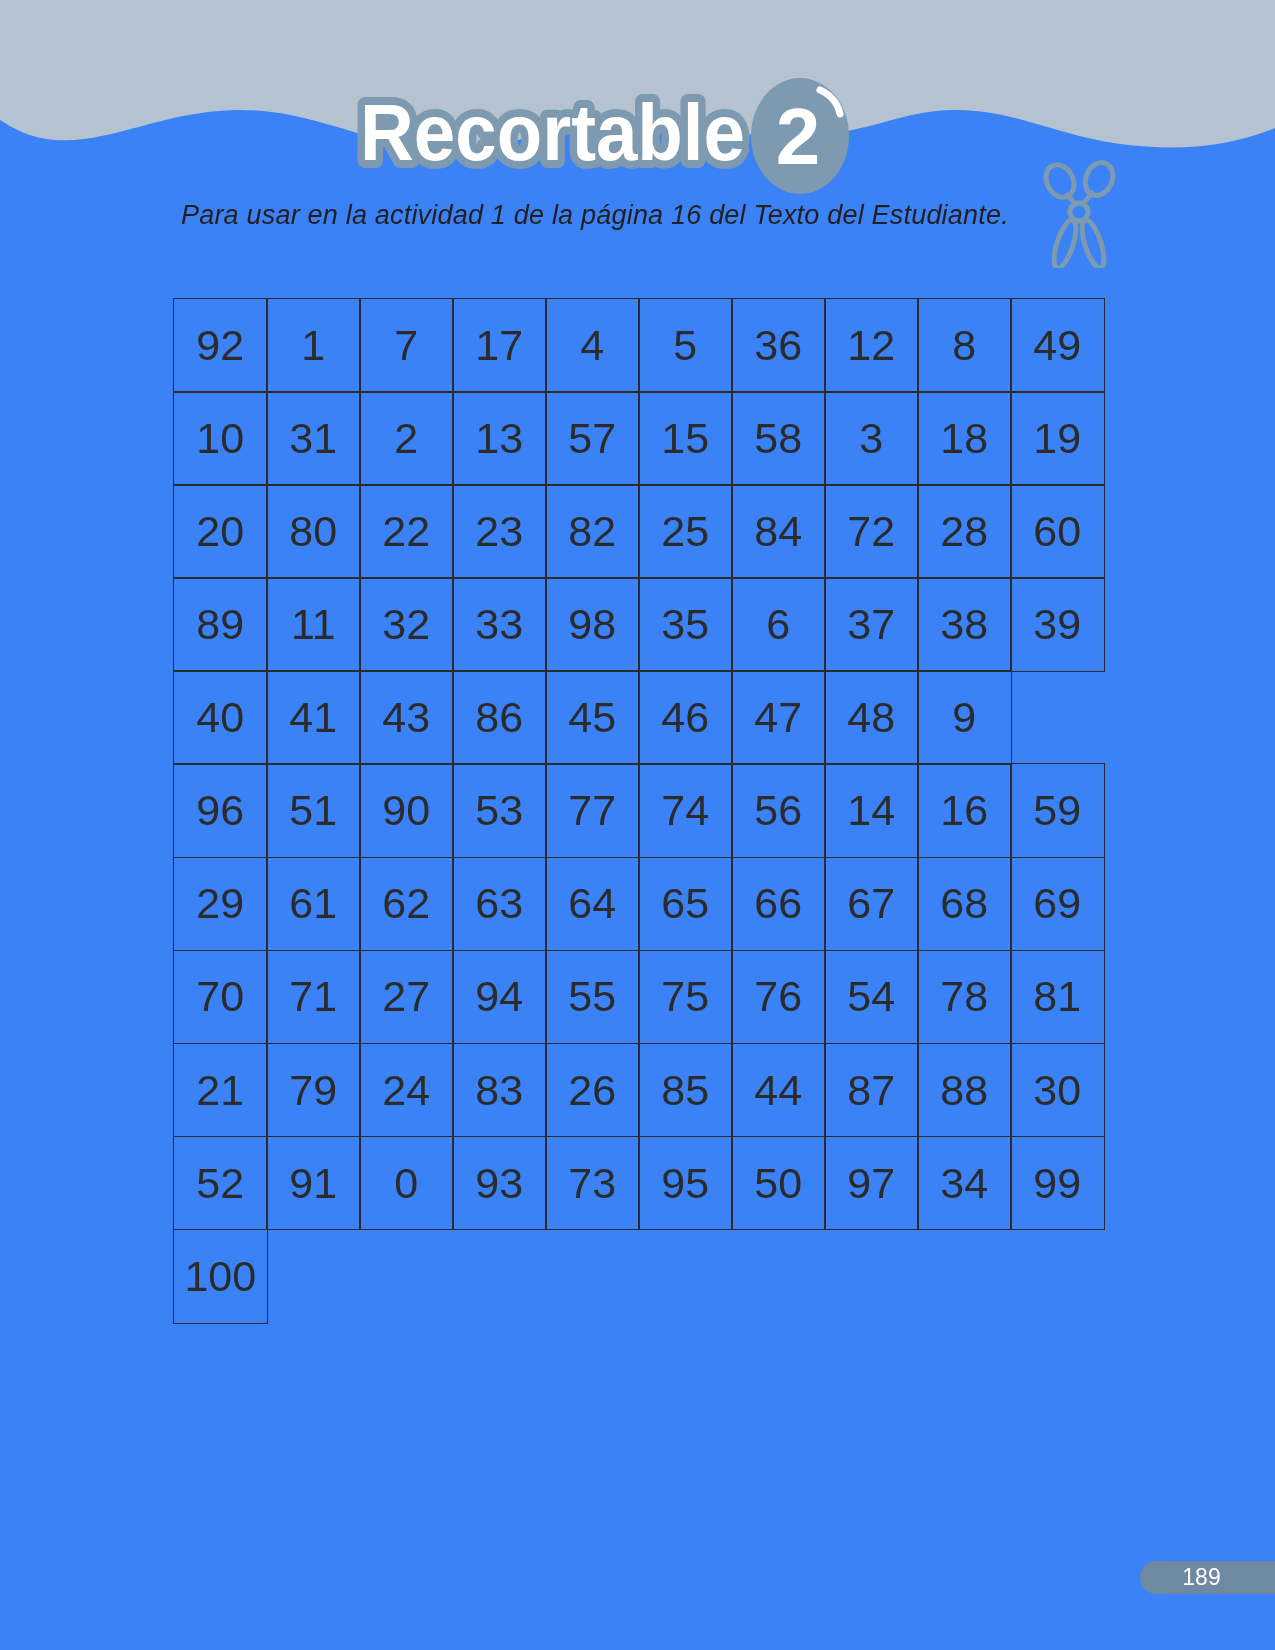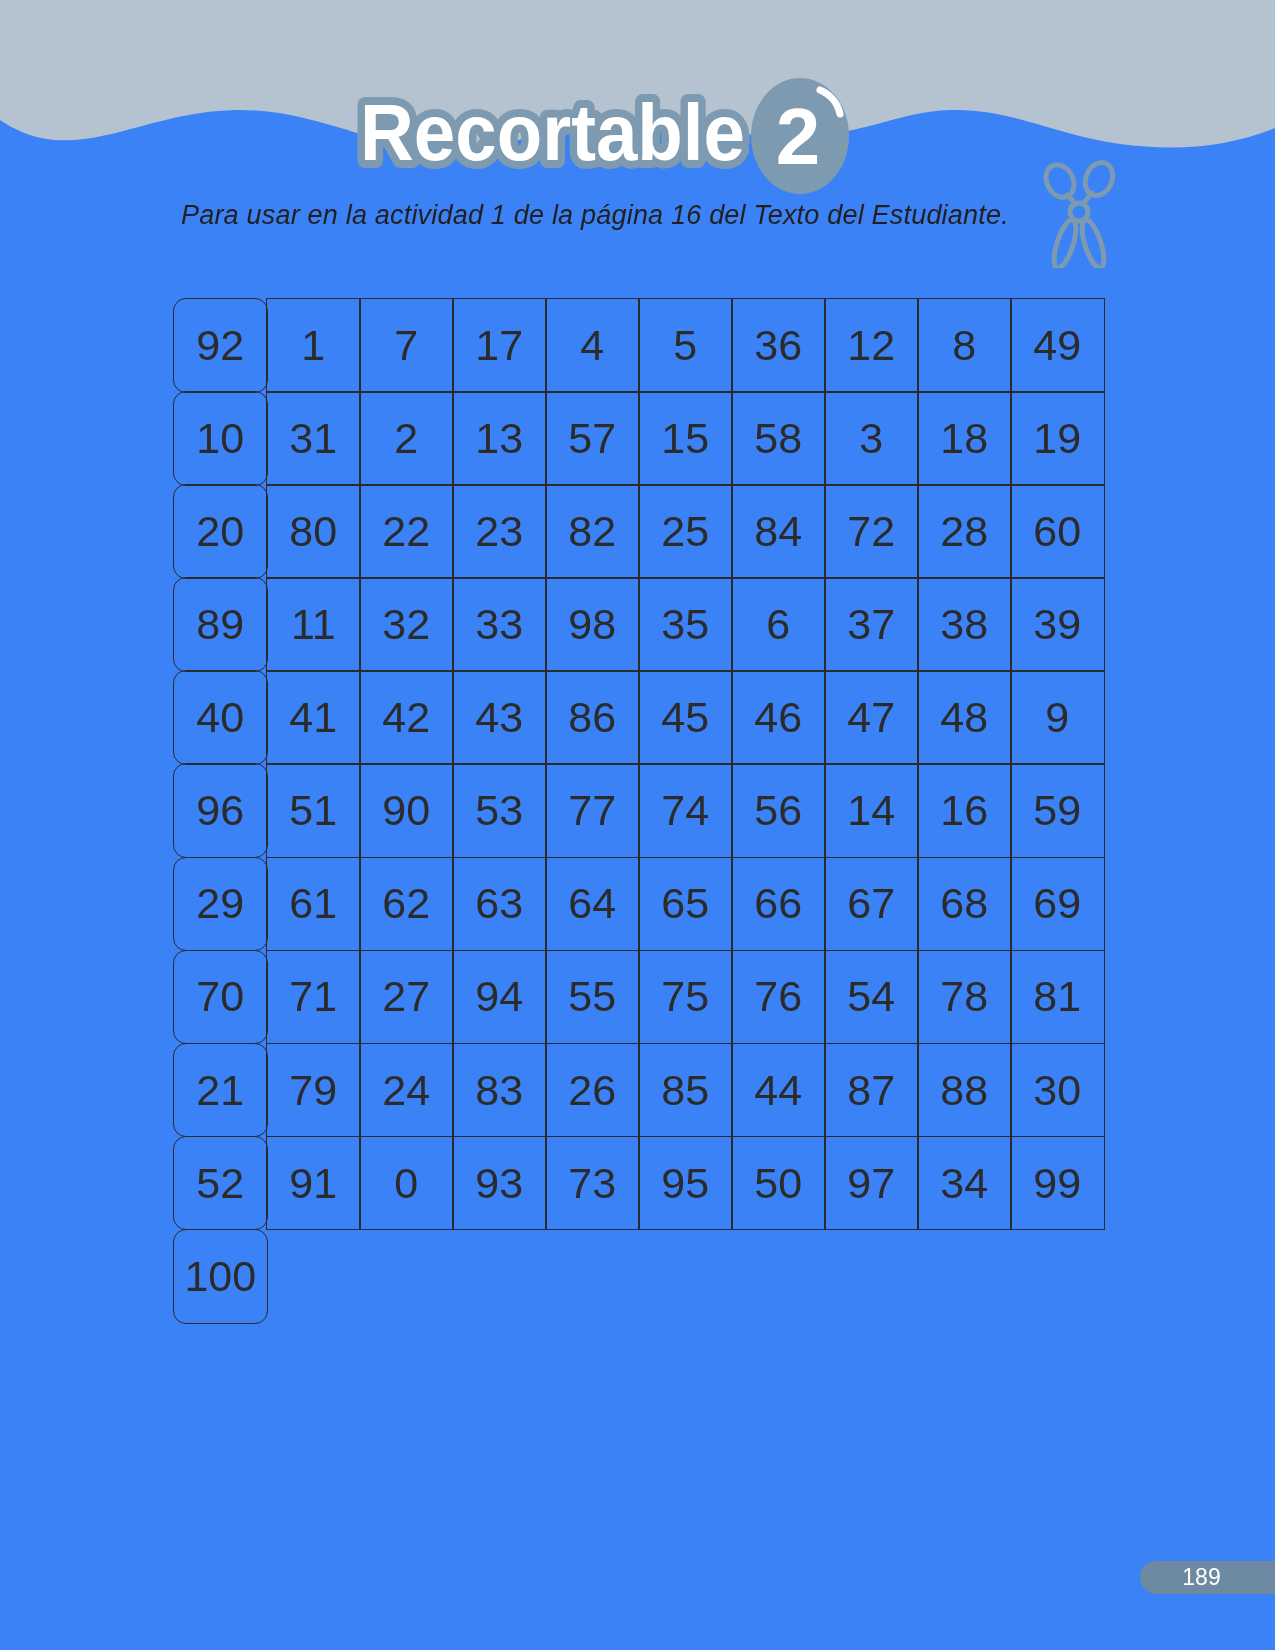--- a/index.html
+++ b/index.html
@@ -23,21 +23,21 @@
   .grid-row { display:flex; margin-top:-1.5px; }
   .grid-row:first-child { margin-top:0; }
   .grid-cell {
     box-sizing:border-box;
     width:94.5px; height:94.6px;
     border:1.5px solid #2b2b2b;
     margin-left:-1.5px;
     display:flex; align-items:center; justify-content:center;
     font-size:43px; color:#2b2b2b;
   }
-  .grid-cell:first-child { margin-left:0;border-radius:13px; }
+  .grid-cell:first-child { margin-left:0; }
   .page-badge {
     position:absolute; top:1561px; right:0; width:135px; height:33px;
     background:#6d8aa2;
     border-radius:17px 0 0 17px;
     display:flex; align-items:center; justify-content:center;
     padding-right:12px; box-sizing:border-box;
     color:#ffffff; font-size:23px;
   }
 </style>
 </head>
@@ -123,21 +123,20 @@
         <div class="grid-cell">98</div>
         <div class="grid-cell">35</div>
         <div class="grid-cell">6</div>
         <div class="grid-cell">37</div>
         <div class="grid-cell">38</div>
         <div class="grid-cell">39</div>
       </div>
       <div class="grid-row">
         <div class="grid-cell">40</div>
         <div class="grid-cell">41</div>
-        <div class="grid-cell">42</div>
         <div class="grid-cell">43</div>
         <div class="grid-cell">86</div>
         <div class="grid-cell">45</div>
         <div class="grid-cell">46</div>
         <div class="grid-cell">47</div>
         <div class="grid-cell">48</div>
         <div class="grid-cell">9</div>
       </div>
       <div class="grid-row">
         <div class="grid-cell">96</div>

